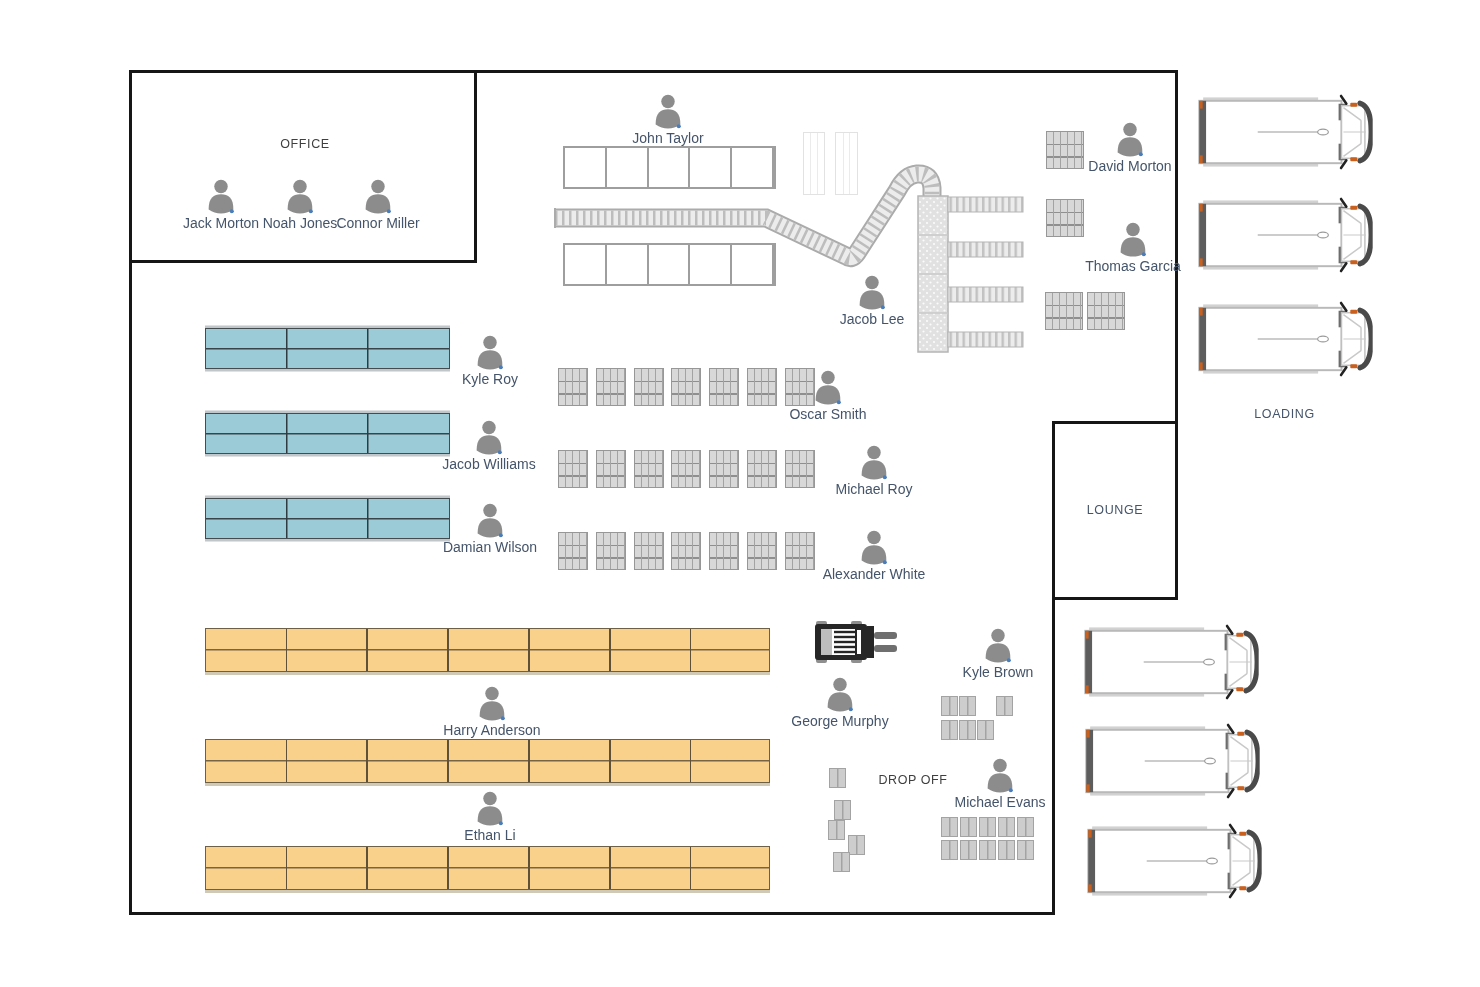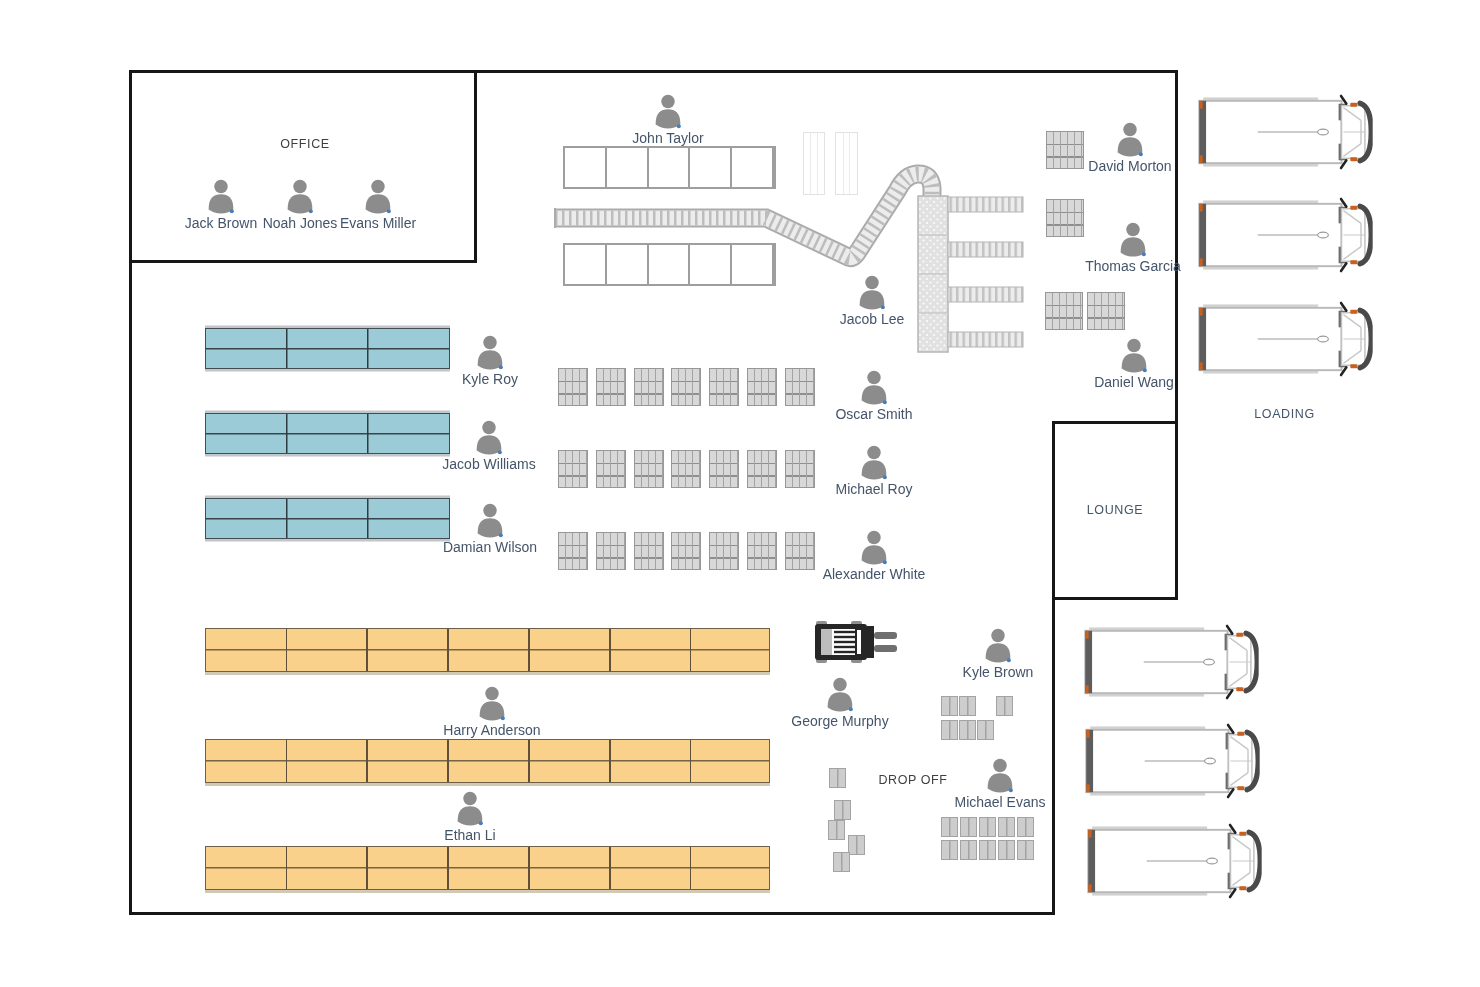--- a/index.html
+++ b/index.html
@@ -236,65 +236,59 @@
   <div class="person" style="left:608px;top:93px;">
     <svg width="30" height="36" viewBox="0 0 26 32">
         <use href="#sym-person"></use>
       </svg>
     <div class="pname">John Taylor</div>
   </div>
   <div class="person" style="left:161px;top:178px;">
     <svg width="30" height="36" viewBox="0 0 26 32">
         <use href="#sym-person"></use>
       </svg>
-    <div class="pname">Jack Brown</div>
+    <div class="pname">Jack Morton</div>
   </div>
   <div class="person" style="left:240px;top:178px;">
     <svg width="30" height="36" viewBox="0 0 26 32">
         <use href="#sym-person"></use>
       </svg>
     <div class="pname">Noah Jones</div>
   </div>
   <div class="person" style="left:318px;top:178px;">
     <svg width="30" height="36" viewBox="0 0 26 32">
         <use href="#sym-person"></use>
       </svg>
-    <div class="pname">Evans Miller</div>
+    <div class="pname">Connor Miller</div>
   </div>
   <div class="person" style="left:1070px;top:121px;">
     <svg width="30" height="36" viewBox="0 0 26 32">
         <use href="#sym-person"></use>
       </svg>
     <div class="pname">David Morton</div>
   </div>
   <div class="person" style="left:1073px;top:221px;">
     <svg width="30" height="36" viewBox="0 0 26 32">
         <use href="#sym-person"></use>
       </svg>
     <div class="pname">Thomas Garcia</div>
   </div>
   <div class="person" style="left:812px;top:274px;">
     <svg width="30" height="36" viewBox="0 0 26 32">
         <use href="#sym-person"></use>
       </svg>
     <div class="pname">Jacob Lee</div>
   </div>
-  <div class="person" style="left:1074px;top:337px;">
-    <svg width="30" height="36" viewBox="0 0 26 32">
-        <use href="#sym-person"></use>
-      </svg>
-    <div class="pname">Daniel Wang</div>
-  </div>
   <div class="person" style="left:430px;top:334px;">
     <svg width="30" height="36" viewBox="0 0 26 32">
         <use href="#sym-person"></use>
       </svg>
     <div class="pname">Kyle Roy</div>
   </div>
-  <div class="person" style="left:814px;top:369px;">
+  <div class="person" style="left:768px;top:369px;">
     <svg width="30" height="36" viewBox="0 0 26 32">
         <use href="#sym-person"></use>
       </svg>
     <div class="pname">Oscar Smith</div>
   </div>
   <div class="person" style="left:429px;top:419px;">
     <svg width="30" height="36" viewBox="0 0 26 32">
         <use href="#sym-person"></use>
       </svg>
     <div class="pname">Jacob Williams</div>
@@ -334,20 +328,20 @@
         <use href="#sym-person"></use>
       </svg>
     <div class="pname">George Murphy</div>
   </div>
   <div class="person" style="left:940px;top:757px;">
     <svg width="30" height="36" viewBox="0 0 26 32">
         <use href="#sym-person"></use>
       </svg>
     <div class="pname">Michael Evans</div>
   </div>
-  <div class="person" style="left:410px;top:790px;">
+  <div class="person" style="left:430px;top:790px;">
     <svg width="30" height="36" viewBox="0 0 26 32">
         <use href="#sym-person"></use>
       </svg>
     <div class="pname">Ethan Li</div>
   </div>
 
 </div>
 
 </body></html>

